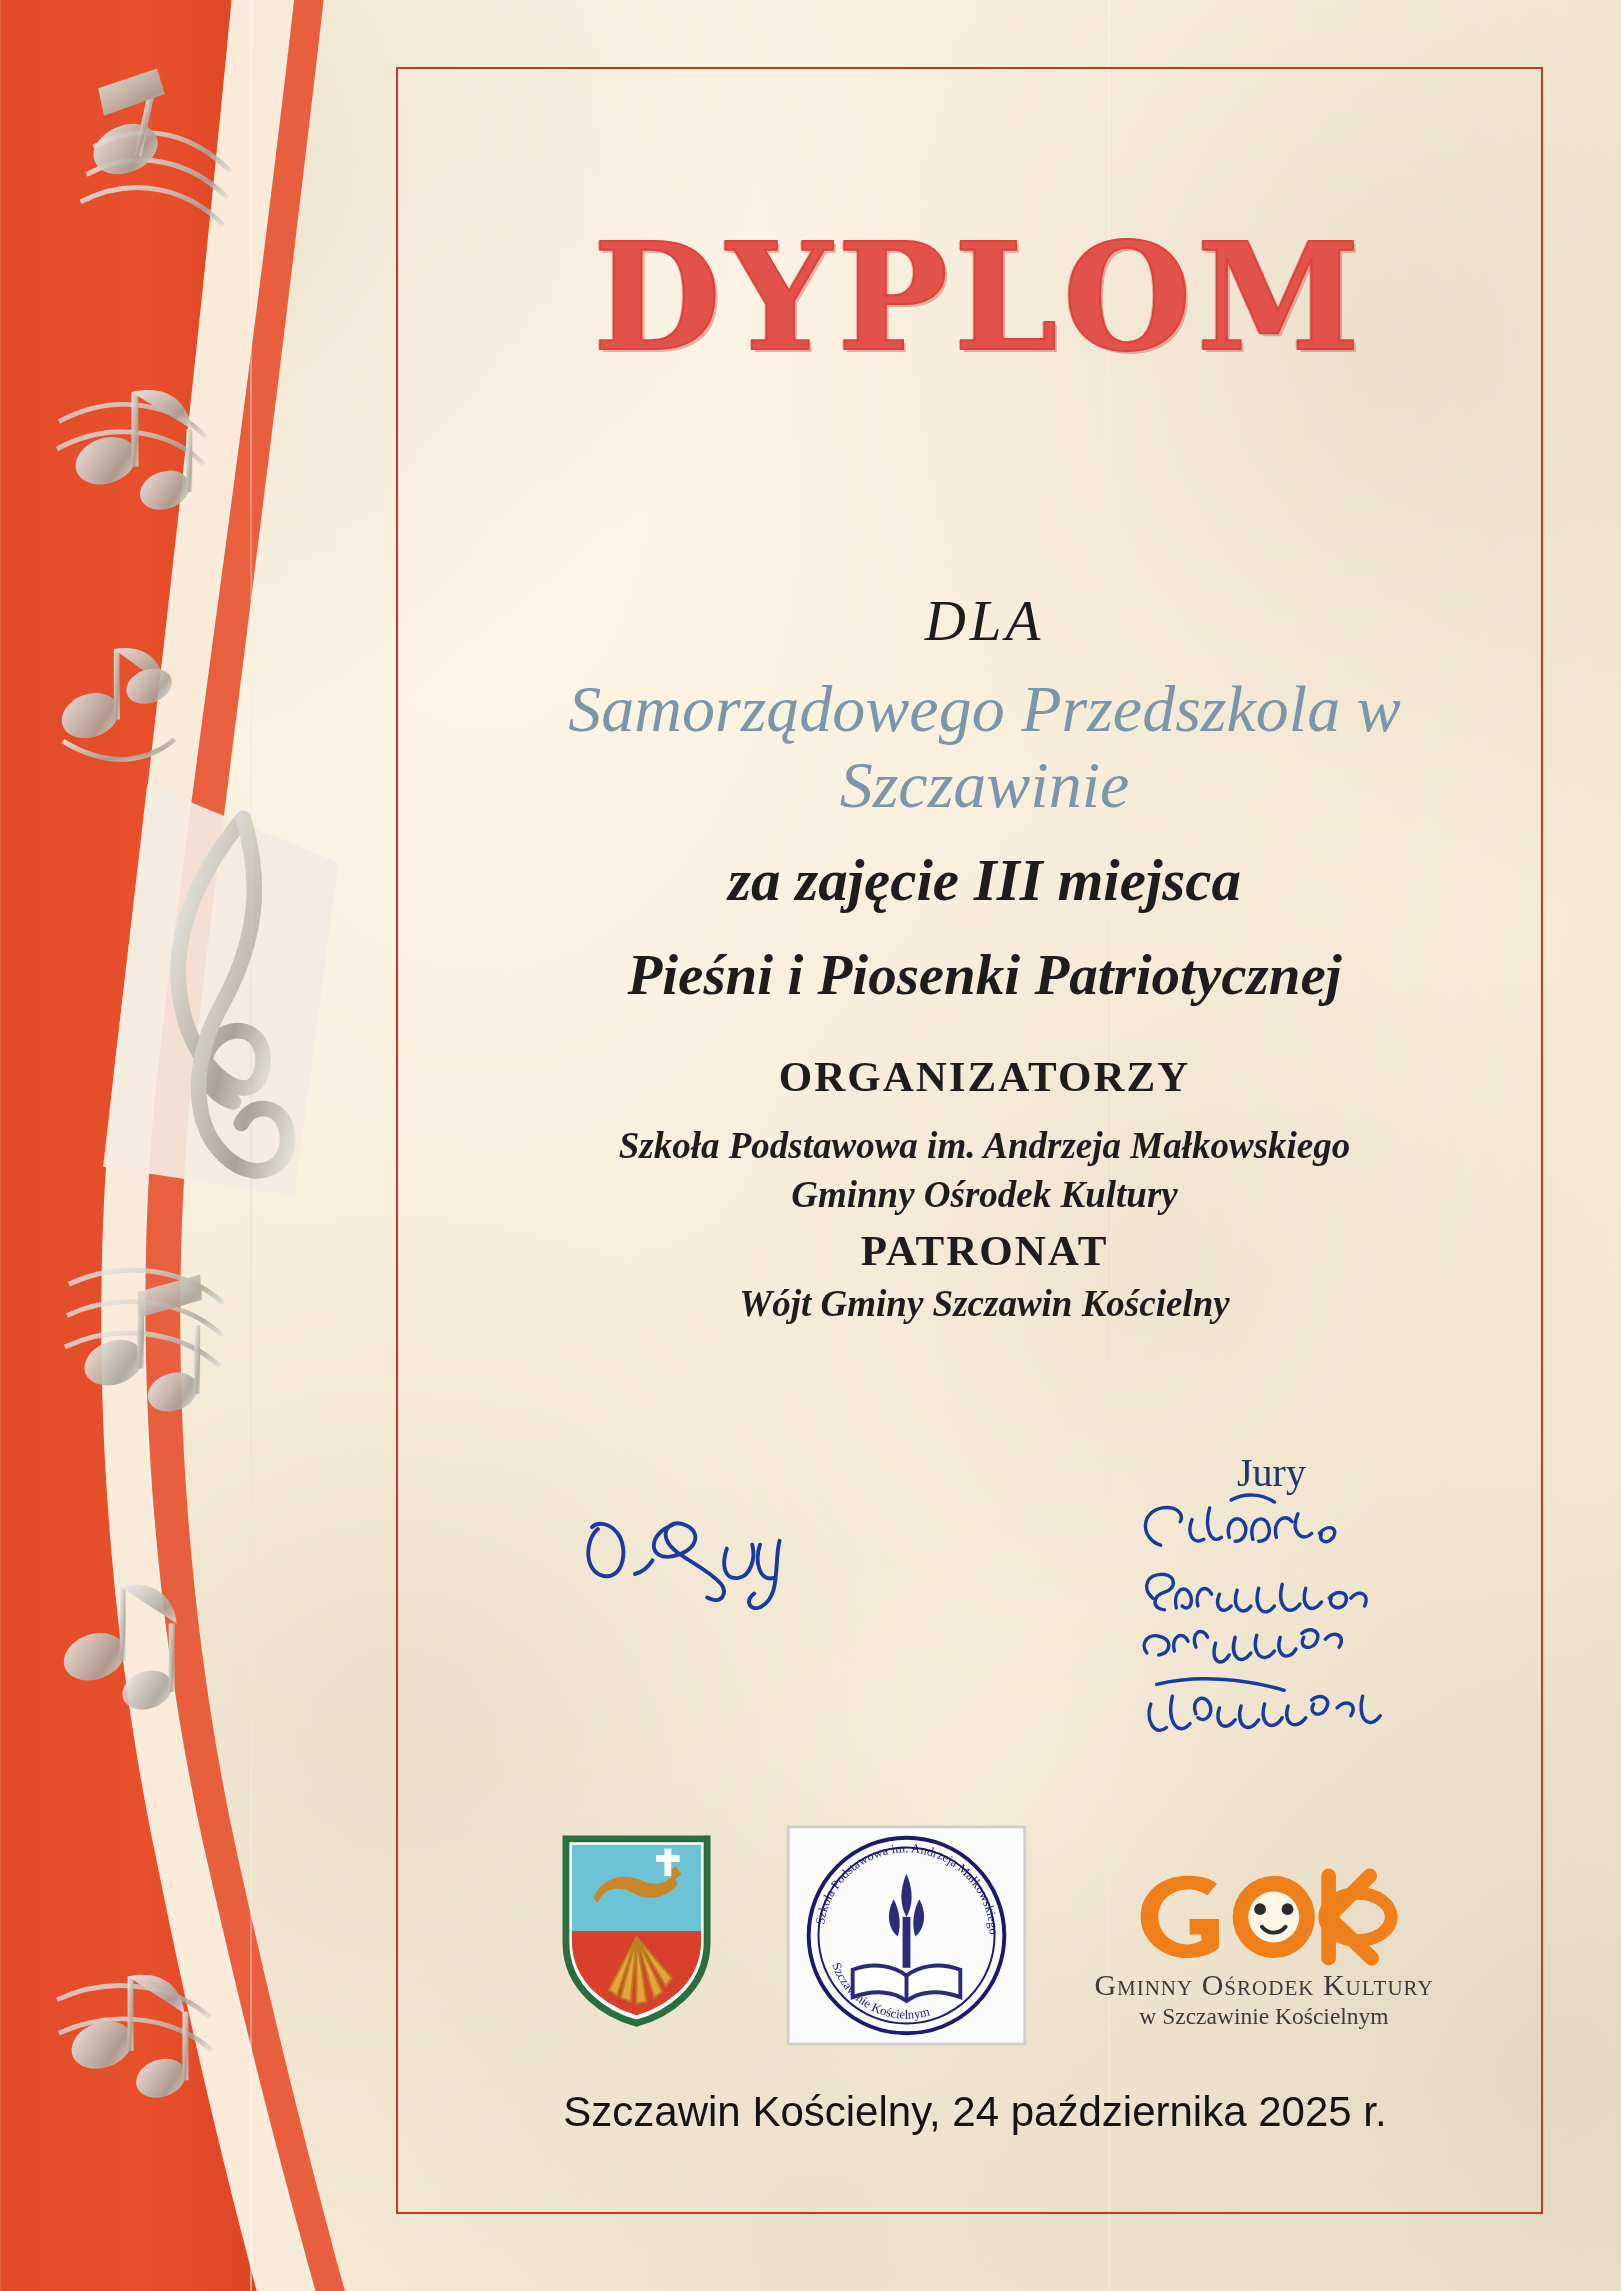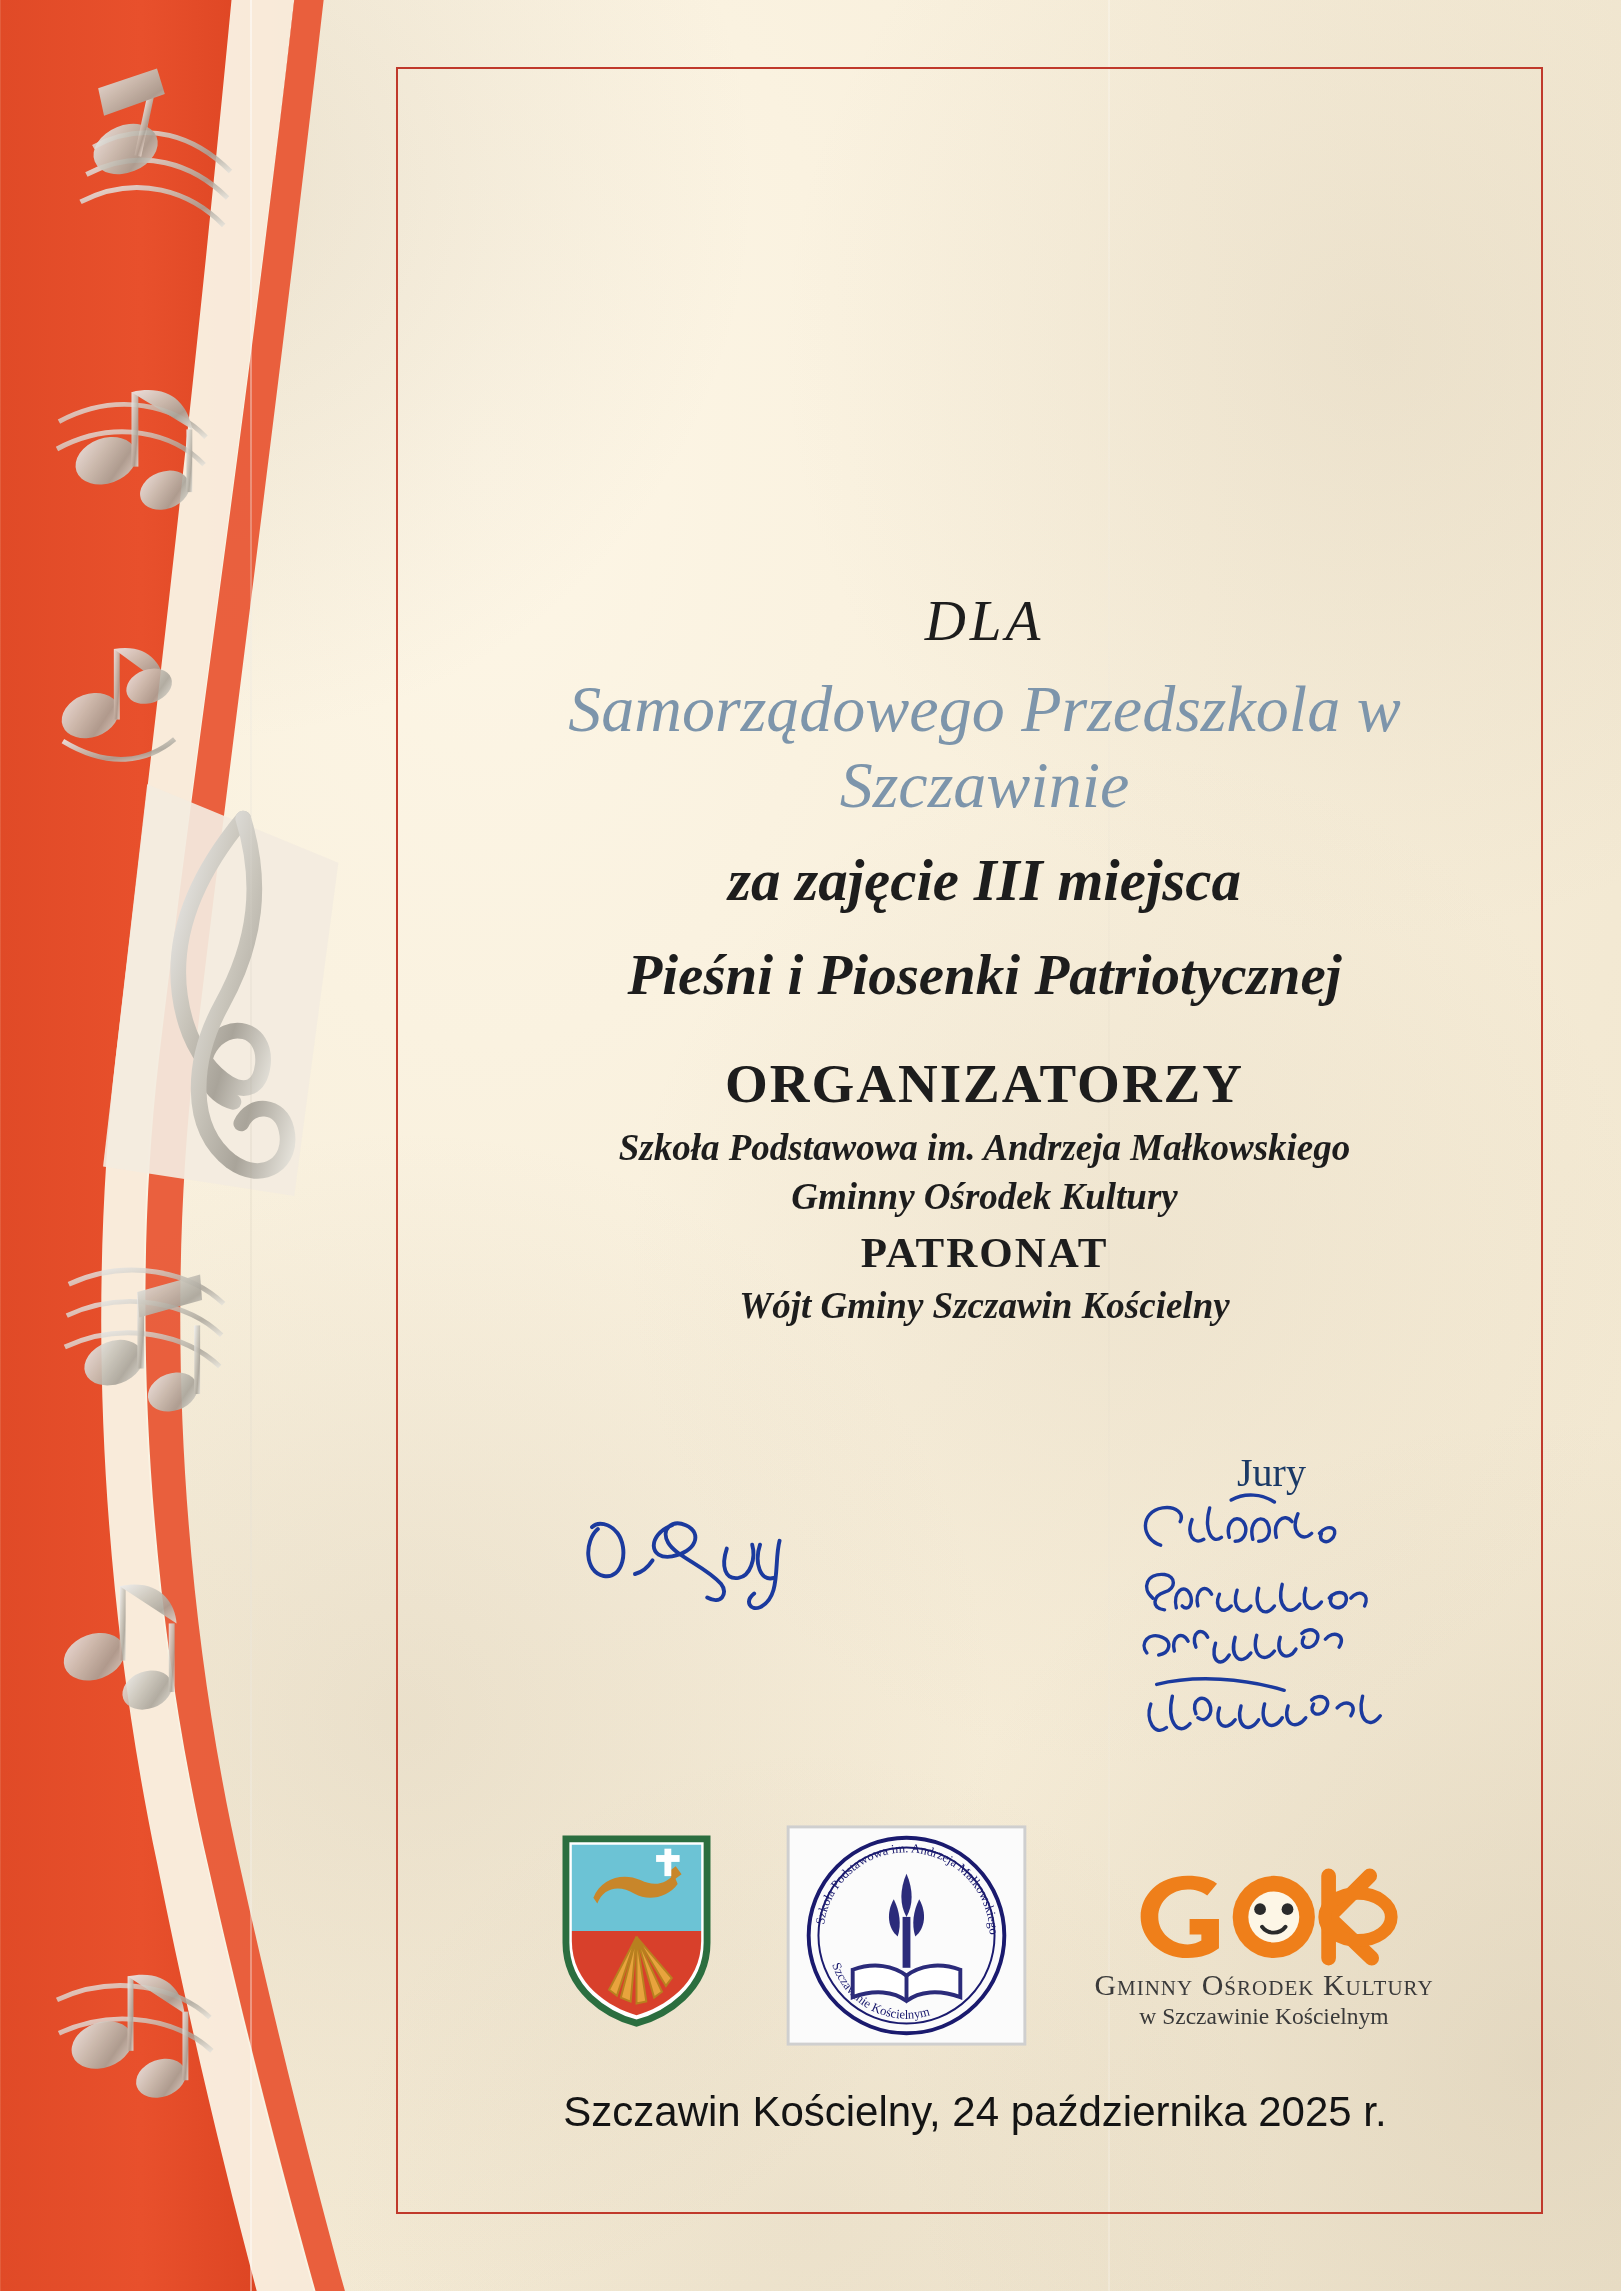--- a/index.html
+++ b/index.html
@@ -107,23 +107,23 @@
     font-style: italic;
     font-weight: bold;
     font-size: 57px;
     margin-bottom: 45px;
     text-align: center;
   }
   .org-title {
     font-family: "Liberation Serif", serif;
     font-variant: small-caps;
     font-weight: bold;
-    font-size: 55px;
+    font-size: 43px;
     letter-spacing: 2px;
-    margin-bottom: 11px;
+    margin-bottom: 23px;
     text-align: center;
   }
   .org-line {
     font-family: "Liberation Serif", serif;
     font-style: italic;
     font-weight: bold;
     font-size: 37px;
     margin-bottom: 5.9px;
   }
   .patronat-title {
@@ -317,20 +317,21 @@
         <path d="M130,2016 C168,2008 186,2030 188,2054"></path>
       </g>
     </svg>
   </div>
 
   <div class="crease" style="left:250px;"></div>
   <div class="crease" style="left:1108px;opacity:.5;"></div>
 
   <div class="frame"></div>
 
+  <div class="title">DYPLOM</div>
 
   <div class="body-block">
     <div class="line-dla">DLA</div>
     <div class="line-recipient">Samorządowego Przedszkola w Szczawinie</div>
     <div class="line-place">za zajęcie III miejsca</div>
     <div class="line-event2">Pieśni i Piosenki Patriotycznej</div>
 
     <div class="org-title">ORGANIZATORZY</div>
     <div class="org-line">Szkoła Podstawowa im. Andrzeja Małkowskiego</div>
     <div class="org-line">Gminny Ośrodek Kultury</div>

